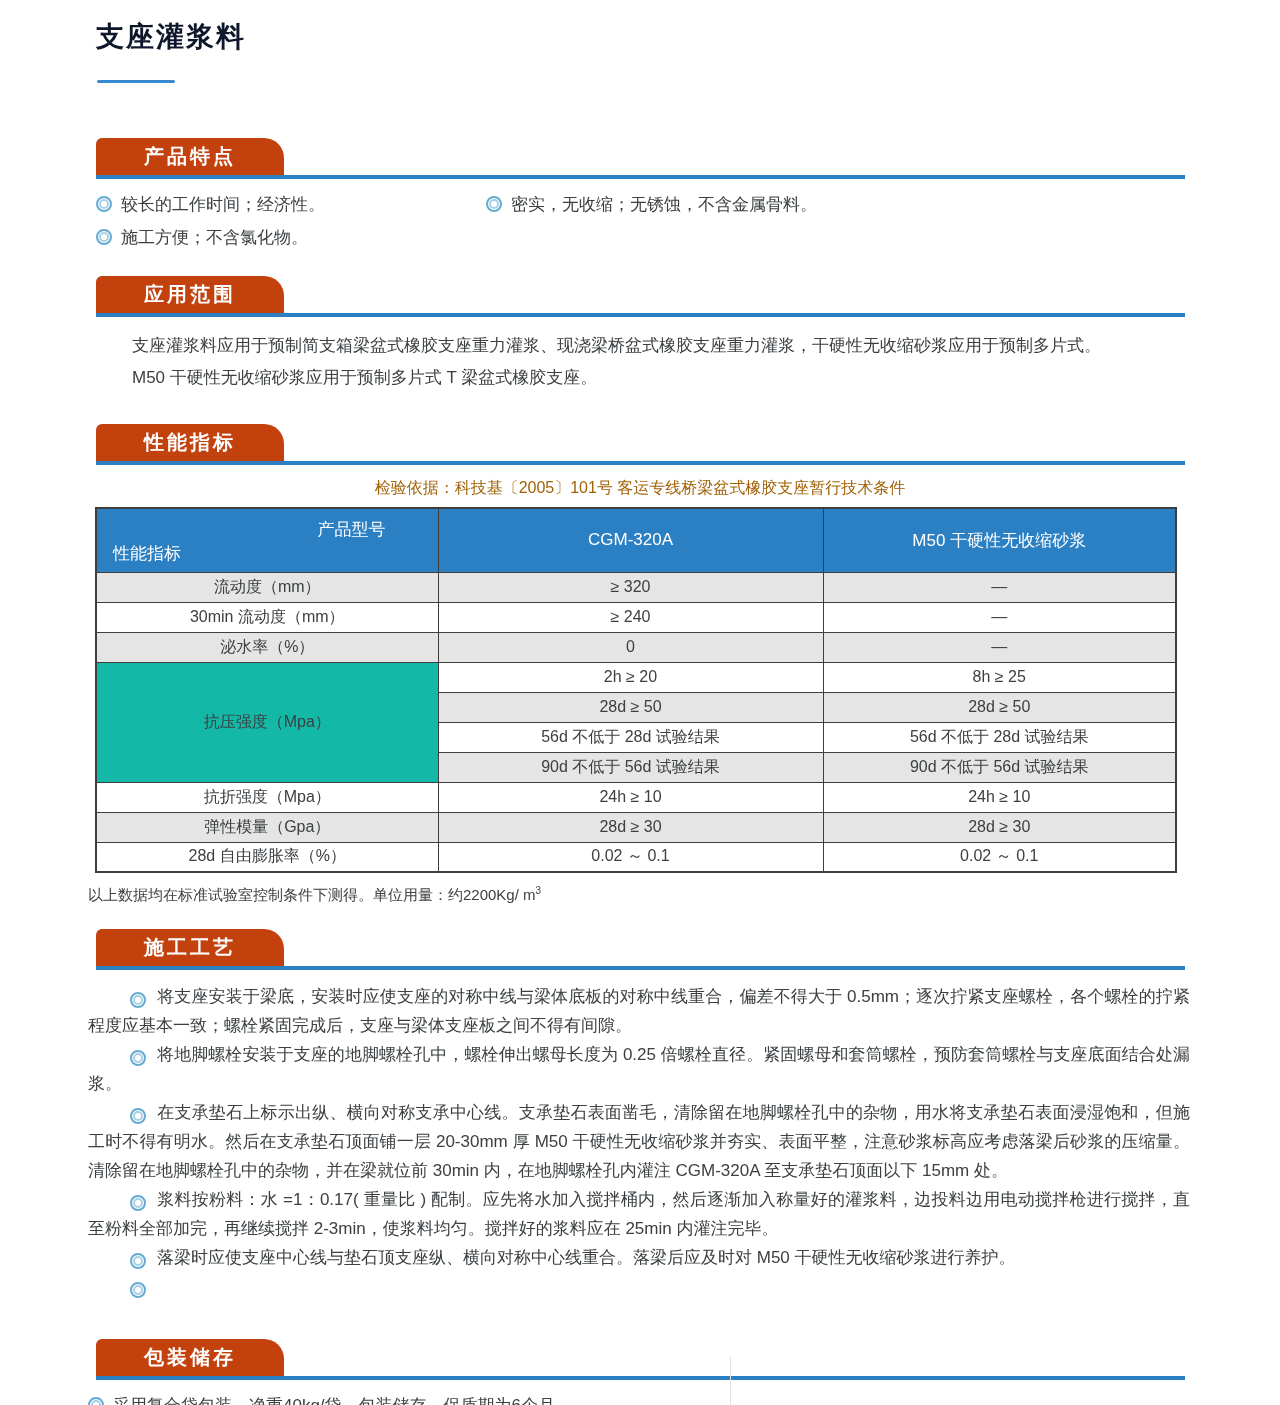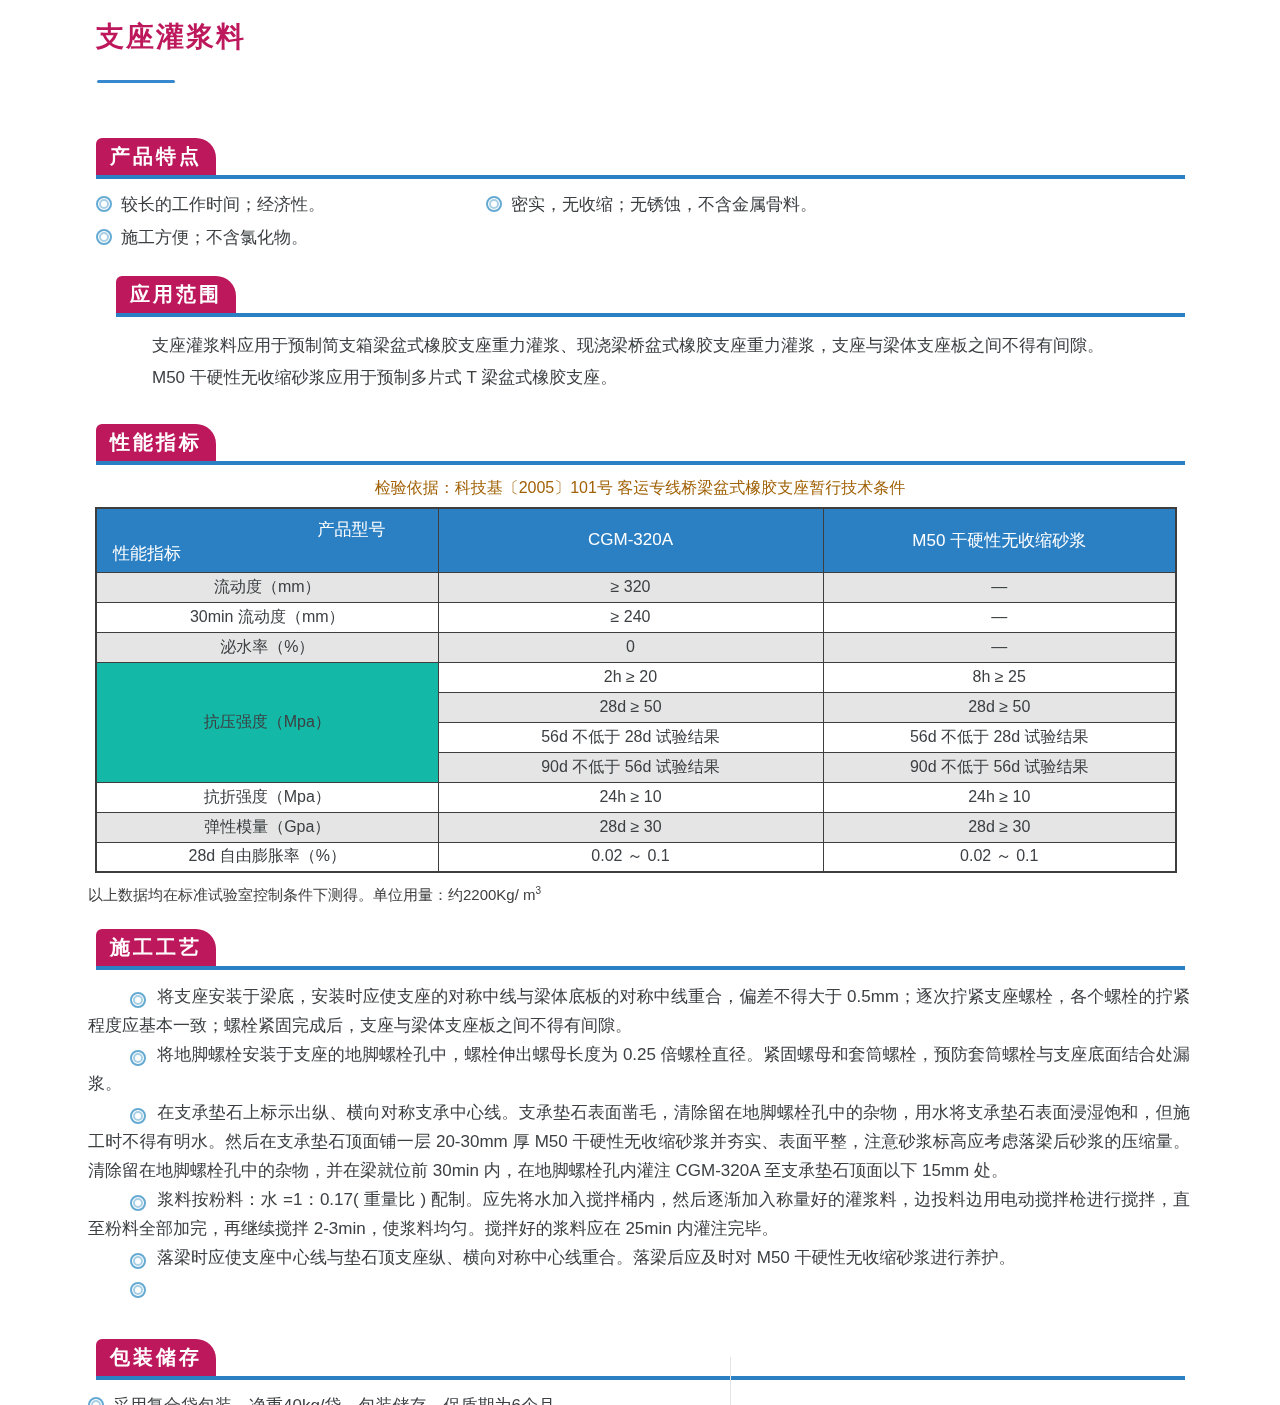--- a/index.html
+++ b/index.html
@@ -10,42 +10,42 @@
     font-family: "Liberation Sans", "DejaVu Sans", sans-serif;
     color: #3c4043;
     position: relative;
   }
 
   
   .doc-title {
     margin: 18px 0 0 96px;
     font-size: 28px;
     font-weight: bold;
-    color: #be185d;
+    color: #0f172a;
     letter-spacing: 2px;
   }
   .title-rule {
     margin: 24px 0 0 97px;
     width: 78px;
     height: 3px;
     background: #3789cf;
     border-radius: 2px;
   }
 
   
   .sec-head {
     margin: 0 95px 0 96px;
     border-bottom: 4px solid #2b7fc3;
   }
   .sec-tab {
     display: inline-block;
     height: 37px;
     line-height: 37px;
-    padding: 0 14px;
-    background: #be185d;
+    padding: 0 48px;
+    background: #c2410c;
     color: #ffffff;
     font-size: 20px;
     font-weight: bold;
     letter-spacing: 3px;
     border-radius: 6px 20px 0 0;
   }
 
   
   .ring-bullet {
     display: inline-flex;
@@ -73,21 +73,21 @@
     display: grid;
     grid-template-columns: 390px 1fr;
     row-gap: 9px;
     font-size: 17px;
     line-height: 24px;
   }
   .feature-item { display: flex; align-items: flex-start; }
   .feature-item .ring-bullet { margin-top: 3px; }
 
   
-  .sec-application { margin-top: 26px; margin-left: 20px; }
+  .sec-application { margin-top: 26px; }
   .app-paragraphs {
     margin: 13px 95px 0 132px;
     font-size: 17px;
     line-height: 32px;
   }
 
   
   .sec-performance { margin-top: 30px; }
   .basis-line {
     margin-top: 13px;
@@ -193,21 +193,21 @@
           <span class="item-text">施工方便；不含氯化物。</span>
         </li>
       </ul>
   </section>
 
   <section class="sec-application">
     <div class="sec-head">
       <span class="sec-tab">应用范围</span>
     </div>
     <div class="app-paragraphs" id="application-paragraphs">
-        <p class="app-para">支座灌浆料应用于预制简支箱梁盆式橡胶支座重力灌浆、现浇梁桥盆式橡胶支座重力灌浆，支座与梁体支座板之间不得有间隙。</p>
+        <p class="app-para">支座灌浆料应用于预制简支箱梁盆式橡胶支座重力灌浆、现浇梁桥盆式橡胶支座重力灌浆，干硬性无收缩砂浆应用于预制多片式。</p>
         <p class="app-para">M50 干硬性无收缩砂浆应用于预制多片式 T 梁盆式橡胶支座。</p>
       </div>
   </section>
 
   <section class="sec-performance">
     <div class="sec-head">
       <span class="sec-tab">性能指标</span>
     </div>
     <div class="basis-line">检验依据：科技基〔2005〕101号 客运专线桥梁盆式橡胶支座暂行技术条件</div>
 

